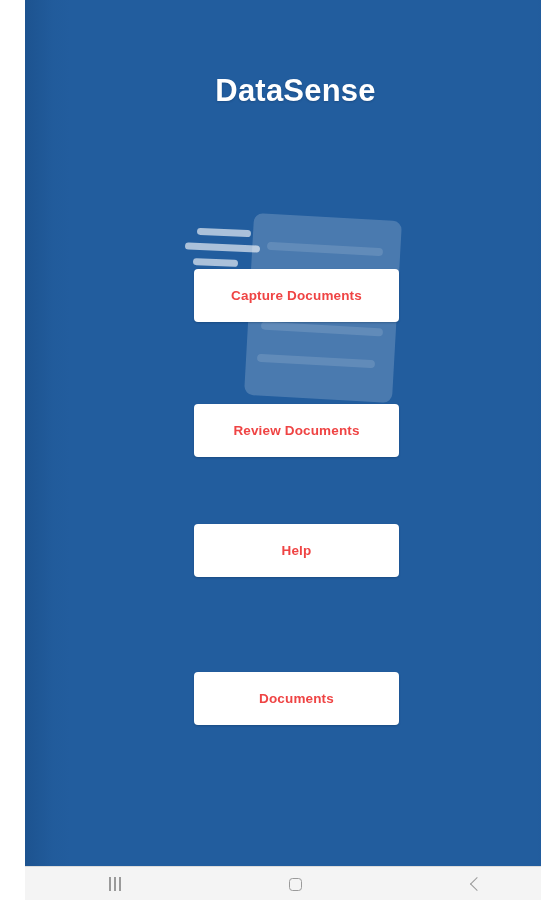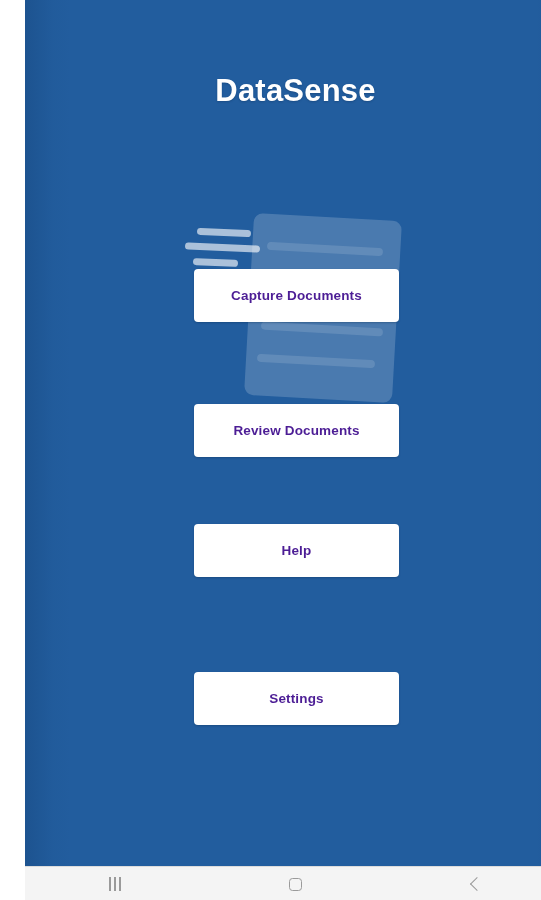--- a/index.html
+++ b/index.html
@@ -123,21 +123,21 @@
     height: 866px;
   }
   .menu-button {
     position: absolute;
     left: 169px;
     width: 205px;
     height: 53px;
     background: #ffffff;
     border: none;
     border-radius: 4px;
-    color: #4c1d95;
+    color: #ef4444;
     font-family: "Liberation Sans", sans-serif;
     font-size: 13.5px;
     font-weight: bold;
     letter-spacing: 0.15px;
     display: flex;
     align-items: center;
     justify-content: center;
     box-shadow: 0 1px 2px rgba(8,35,70,0.30);
     cursor: pointer;
     padding: 16px;
@@ -222,21 +222,21 @@
       <div class="wm-dash d2"></div>
       <div class="wm-dash d3"></div>
     </div>
 
     <div class="app-title">DataSense</div>
 
     <div class="menu">
       <button class="menu-button b0">Capture Documents</button>
       <button class="menu-button b1">Review Documents</button>
       <button class="menu-button b2">Help</button>
-      <button class="menu-button b3">Settings</button>
+      <button class="menu-button b3">Documents</button>
     </div>
 
   </div>
 
   <div class="navbar">
     <div class="nav-btn">
       <span class="ic-recents">
         <i></i>
           <i></i>
           <i></i>

